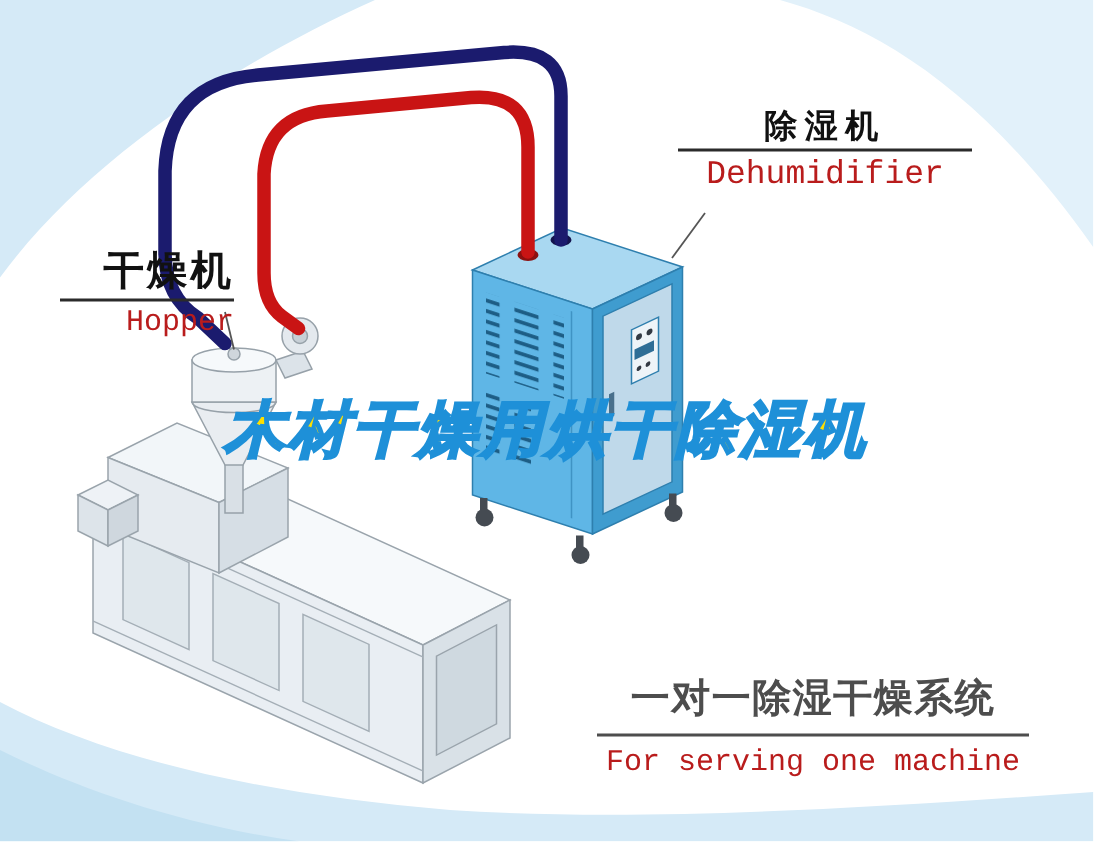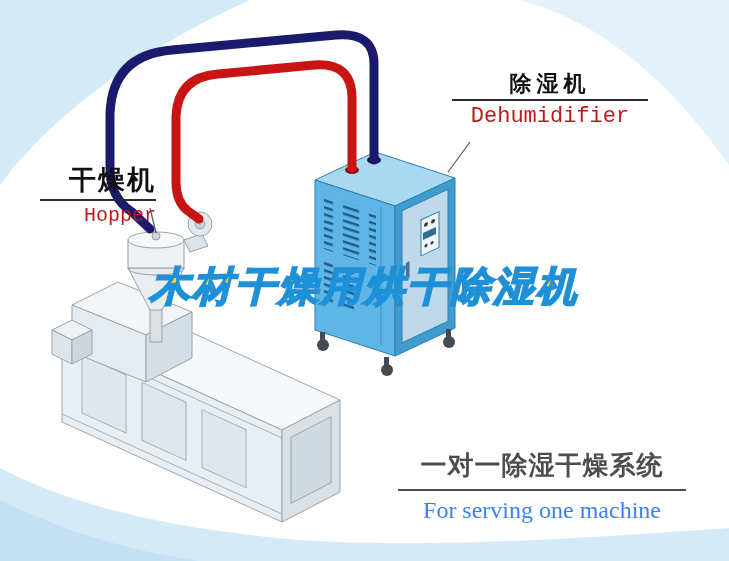--- a/index.html
+++ b/index.html
@@ -26,21 +26,21 @@
     color:var(--title-fill,#ffdf00);
     -webkit-text-stroke:2px var(--title-stroke,#1e90d8);
   }
   .footer{position:absolute;left:398px;top:448px;width:288px;text-align:center;z-index:4;}
   .footer .zh{
     font-family:"Liberation Sans","DejaVu Sans",sans-serif;
     font-size:26px;font-weight:700;letter-spacing:1px;
     color:var(--footer-text,#4d4d4d);
     padding-bottom:6px;border-bottom:2px solid var(--footer-text,#4d4d4d);
   }
-  .footer .en{margin-top:6px;font-size:24px;color:#3b82f6;}
+  .footer .en{margin-top:6px;font-size:20px;color:#b91c1c;font-family:Liberation Mono, monospace;}
   .pipe-red{stroke:var(--pipe-red,#c91414);}
   .pipe-blue{stroke:var(--pipe-blue,#1b1b6e);}
   .dh-top{fill:var(--machine-blue-light,#a9d8f1);}
   .dh-front{fill:var(--machine-blue,#5fb6e6);}
   .dh-side{fill:var(--machine-blue-dark,#3f9ccf);}
 </style>
 </head>
 <body>
 
 <div class="canvas">

